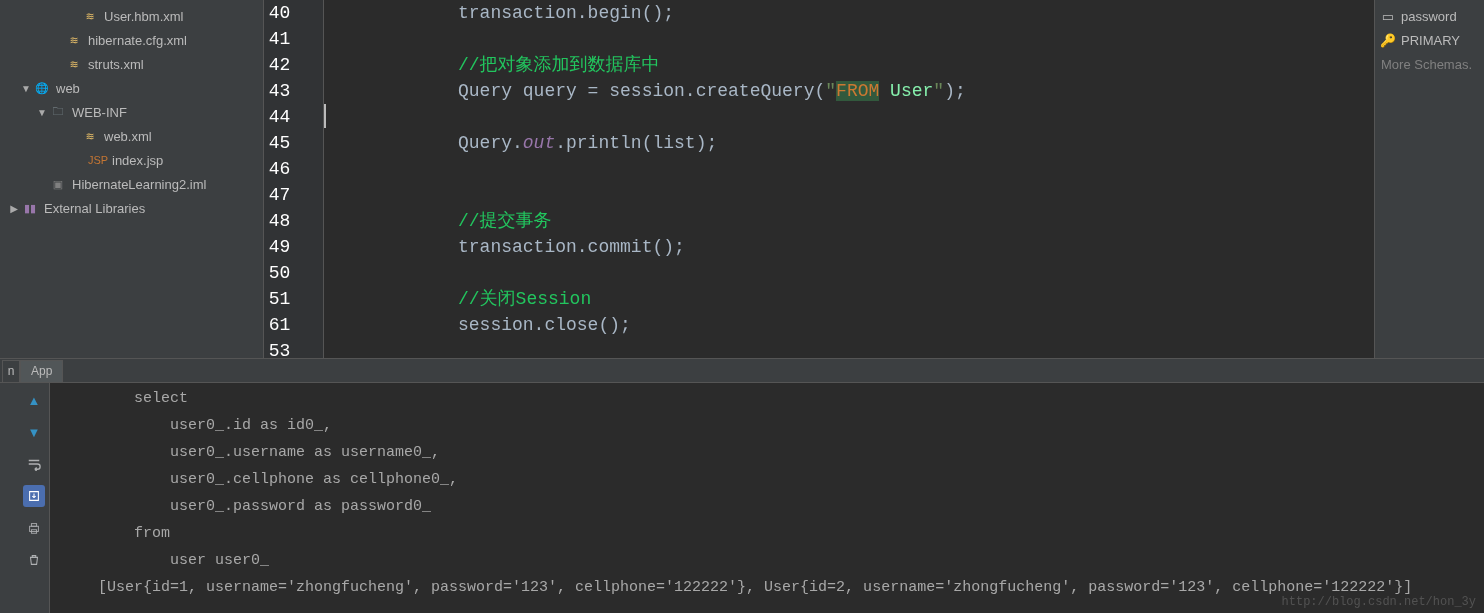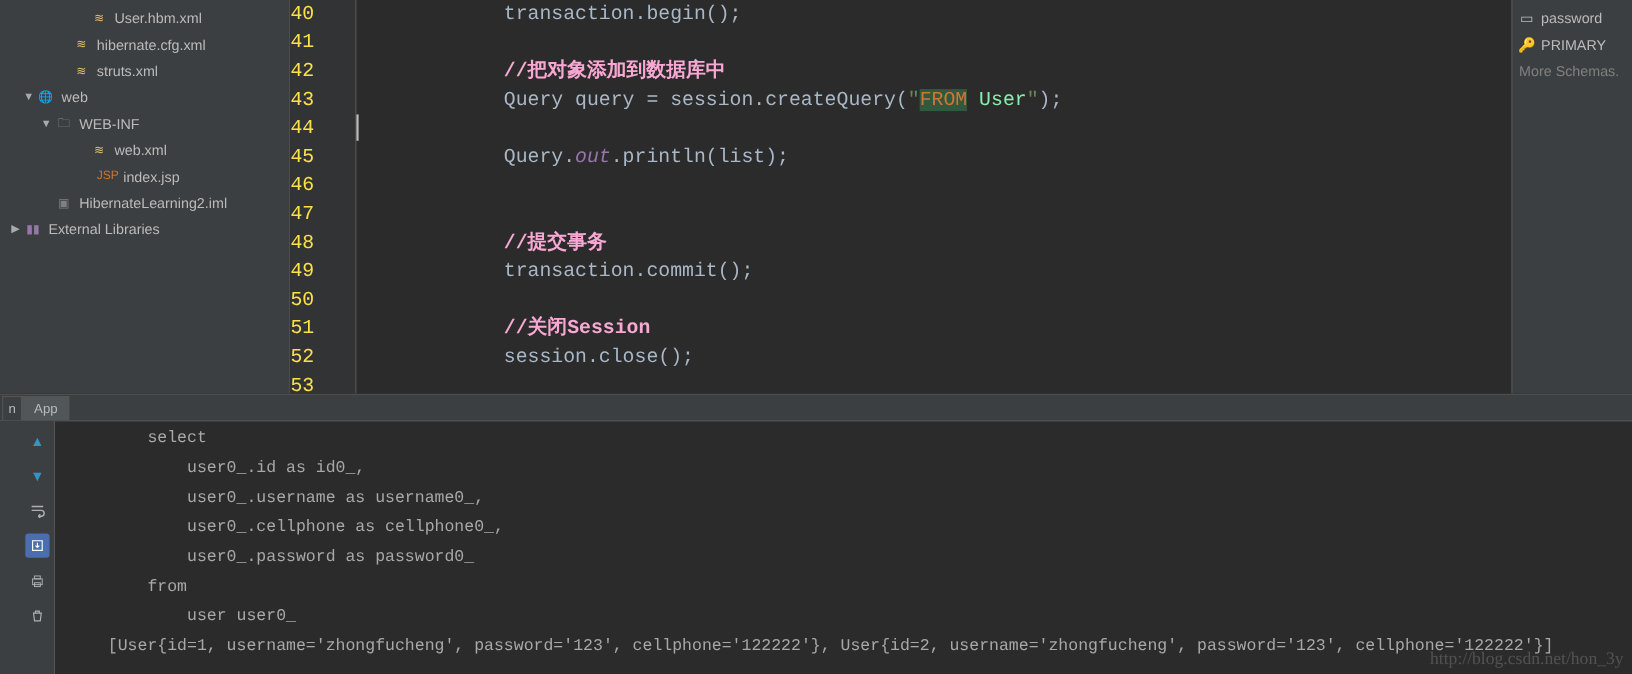--- a/index.html
+++ b/index.html
@@ -52,35 +52,35 @@
     display: flex;
     background: #2b2b2b;
     font-family: "Consolas","Courier New",monospace;
     font-size: 18px;
     line-height: 26px;
     overflow: hidden;
   }
   .gutter {
     width: 60px;
     background: #313335;
-    color: #fde047;
-    text-align: left;
+    color: #ffffff;
+    text-align: center;
     padding: 0 28px 0 0;
     border-right: 1px solid #555;
   }
   .gutter div { height:26px; }
   .code { position:relative; flex:1; padding-left: 14px; }
   .code-line { height:26px; white-space:pre; }
   .caret {
     position:absolute;
     top: 104px; left: 0px;
     width: 2px; height: 24px;
     background: #bbbbbb;
   }
-  .tok-comment { color:#f9a8d4;font-weight:bold; }
+  .tok-comment { color:#22c55e; }
   .tok-string  { color:#6a8759; }
   .tok-highlight { background:#32593d; color:#cc7832; padding:0 0px;}
   .tok-string-highlight { color:#86efac; }
   .tok-field   { color:#9876aa; font-style: italic; }
   .tok-normal  { color:#a9b7c6; }
   .indent { display:inline-block; }
 
   .right-panel {
     width: 110px;
     background: #3c3f41;
@@ -134,22 +134,22 @@
     padding: 2px 0 0 4px;
     white-space:pre;
     overflow:hidden;
     margin-left:44px;
   }
   .console-out .line { height:27px; }
   .watermark {
     position:absolute;
     right:8px; bottom:4px;
     color:#6c6c6c;
-    font-family: Liberation Serif, serif;
-    font-size:16px;
+    font-family: Liberation Mono, monospace;
+    font-size:12px;
     opacity:0.6;
     margin-left:29px;
   }
 </style>
 </head>
 <body>
 
 <div class="root">
   <div class="upper">
 
@@ -211,21 +211,21 @@
           <div>42</div>
           <div>43</div>
           <div>44</div>
           <div>45</div>
           <div>46</div>
           <div>47</div>
           <div>48</div>
           <div>49</div>
           <div>50</div>
           <div>51</div>
-          <div>52</div>
+          <div>61</div>
           <div>53</div>
         </div>
       <div class="code" id="code-host">
         <div class="caret"></div>
       <div class="code-line"><span class="indent" style="width: 120px;"></span><span class="tok-normal">transaction.begin();</span></div>
           <div class="code-line"><span class="indent" style="width: 120px;"></span></div>
           <div class="code-line"><span class="indent" style="width: 120px;"></span><span class="tok-comment">//把对象添加到数据库中</span></div>
           <div class="code-line"><span class="indent" style="width: 120px;"></span><span class="tok-normal">Query query = session.createQuery(</span><span class="tok-string">"</span><span class="tok-highlight">FROM</span><span class="tok-string"> </span><span class="tok-string-highlight">User</span><span class="tok-string">"</span><span class="tok-normal">);</span></div>
           <div class="code-line"><span class="indent" style="width: 120px;"></span></div>
           <div class="code-line"><span class="indent" style="width: 120px;"></span><span class="tok-normal">Query.</span><span class="tok-field">out</span><span class="tok-normal">.println(list);</span></div>

